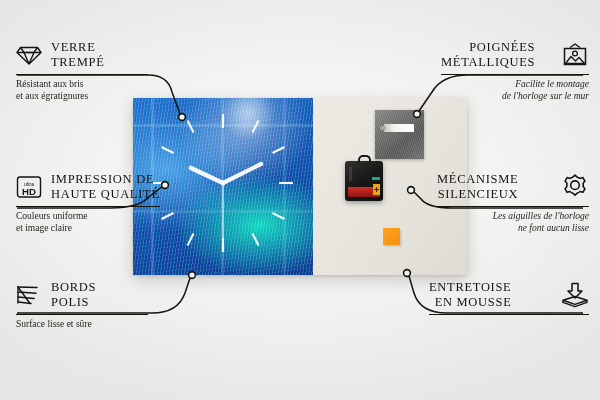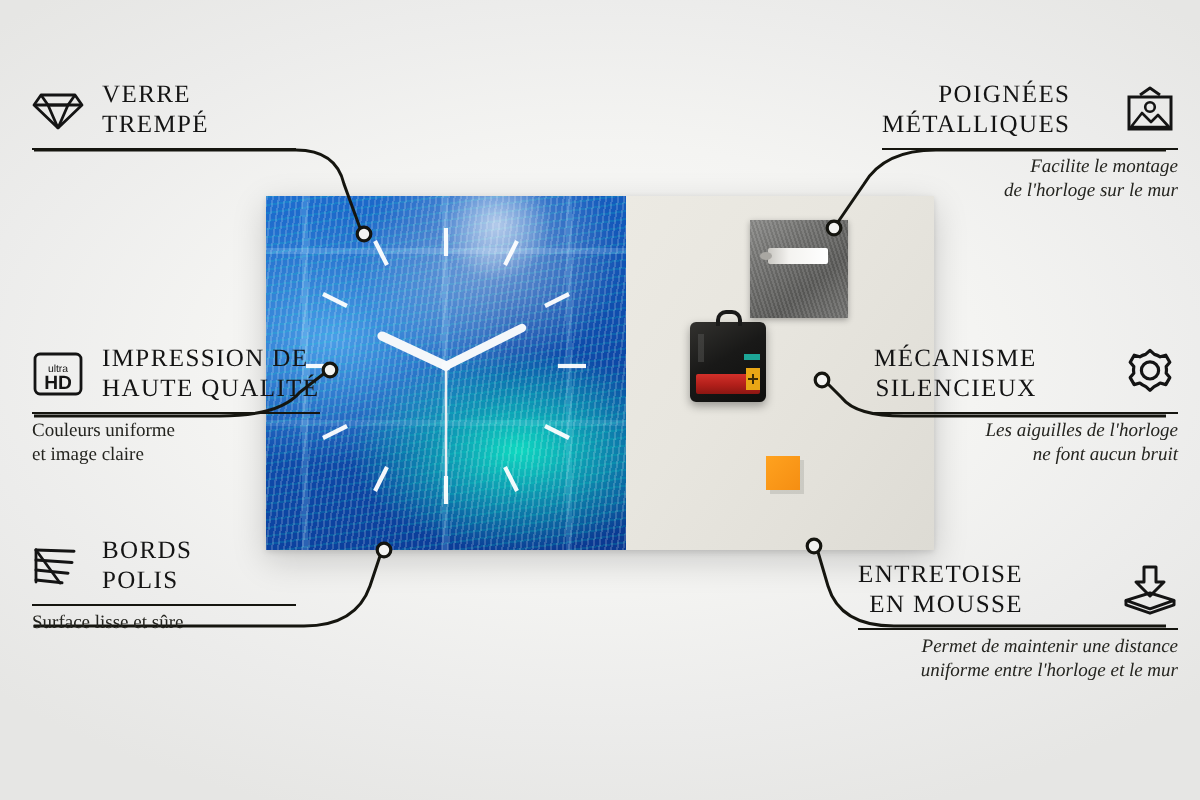--- a/index.html
+++ b/index.html
@@ -161,21 +161,21 @@
     margin-top: 3px;
     white-space: pre-line;
   }
   .callout.left .sub { text-align: left; }
   .callout.right .sub { text-align: right; font-style: italic; }
   .ico { flex: none; display: block; }
 
   
   #c-verre      { left: 16px;  top: 40px;  width: 132px; }
   #c-impression { left: 16px;  top: 172px; width: 144px; }
-  #c-bords      { left: 16px;  top: 268px; width: 132px; }
+  #c-bords      { left: 16px;  top: 280px; width: 132px; }
   #c-poignees   { right: 11px; top: 40px;  width: 148px; }
   #c-mecanisme  { right: 11px; top: 172px; width: 152px; }
   #c-entretoise { right: 11px; top: 280px; width: 160px; }
 </style>
 </head>
 <body>
 
 <div id="stage">
 
   <div id="product">
@@ -253,20 +253,22 @@
           <path d="M4.5,3.5 H21.5 L25,8.5 L13,20 L1,8.5 Z"></path>
           <path d="M1,8.5 H25"></path>
           <path d="M4.5,3.5 L8,8.5 L13,20"></path>
           <path d="M21.5,3.5 L18,8.5 L13,20"></path>
           <path d="M8,8.5 H18"></path>
         </g>
       </svg>
       <div class="ttl">VERRE<br>TREMPÉ</div>
     </div>
     <div class="rule"></div>
+    <div class="sub">Résistant aux bris
+et aux égratignures</div>
   </div>
 
   <div class="callout left" id="c-impression">
     <div class="titlerow">
       <svg class="ico" width="26" height="24" viewBox="0 0 26 24">
         <rect x="1.5" y="2" width="23" height="20" rx="2.5" fill="none" stroke="#141414" stroke-width="1.4"></rect>
         <text x="13" y="11" text-anchor="middle" font-family="Liberation Sans, sans-serif" font-size="5.2" fill="#141414">ultra</text>
         <text x="13" y="19.5" text-anchor="middle" font-family="Liberation Sans, sans-serif" font-size="9.6" font-weight="bold" fill="#141414">HD</text>
       </svg>
       <div class="ttl">IMPRESSION DE<br>HAUTE QUALITÉ</div>
@@ -321,30 +323,28 @@
                    A9.8,9.8 0 0 1 16.2,20.2 L14,22.2 L11.8,20.2
                    A9.8,9.8 0 0 1 8.9,18.5 L6.1,19.3 L4.1,15.8 L5.9,13.6
                    A9.8,9.8 0 0 1 5.9,10.3 L4.1,8.1 L6.1,4.6 L8.9,5.4
                    A9.8,9.8 0 0 1 11.8,4.2 Z"></path>
           <circle cx="14" cy="12.2" r="4.3"></circle>
         </g>
       </svg>
     </div>
     <div class="rule"></div>
     <div class="sub">Les aiguilles de l'horloge
-ne font aucun bruit</div>
+ne font aucun lisse</div>
   </div>
 
   <div class="callout right" id="c-entretoise">
     <div class="titlerow">
       <div class="ttl">ENTRETOISE<br>EN MOUSSE</div>
       <svg class="ico" width="28" height="26" viewBox="0 0 28 26">
         <path d="M11,1.5 H17 V9 H21 L14,16 L7,9 H11 Z" fill="none" stroke="#141414" stroke-width="1.5" stroke-linejoin="round"></path>
         <path d="M14,14.5 L26,18.2 L14,22.4 L2,18.2 Z" fill="none" stroke="#141414" stroke-width="1.5" stroke-linejoin="round"></path>
         <path d="M2,18.2 L2,20.4 L14,24.6 L26,20.4 L26,18.2" fill="none" stroke="#141414" stroke-width="1.5" stroke-linejoin="round"></path>
       </svg>
     </div>
     <div class="rule"></div>
-    <div class="sub">Permet de maintenir une distance
-uniforme entre l'horloge et le mur</div>
   </div>
 
 </div>
 
 </body></html>

